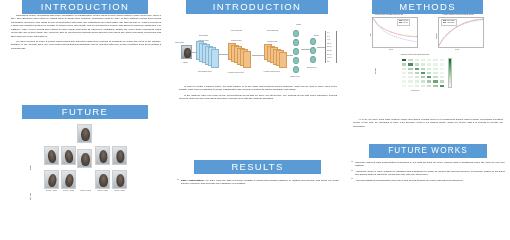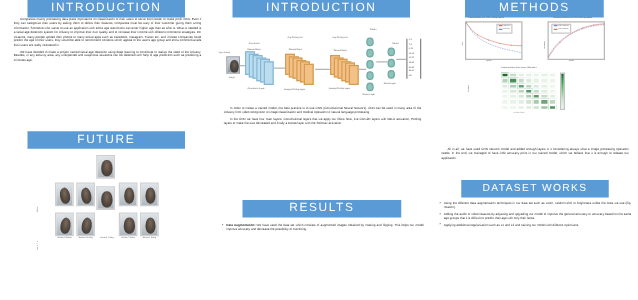--- a/index.html
+++ b/index.html
@@ -382,21 +382,21 @@
       <div class="cbar" style="left:103px;top:4px;width:3.5px;height:30px;"></div>
       <div class="cm-tk" style="left:30px;top:20px;transform:rotate(-90deg);transform-origin:left top;">True label</div>
       <div class="cm-tk" style="left:66px;top:36px;">Predicted label</div>
     </div>
 
 
     <div class="body-text" style="position:absolute;left:8px;top:118px;width:150px;">
       <p>All in all, we have used CNN network model and added enough layers in it considering always what a image processing operation needs. In the end, we managed to have 0.80 accuracy point in our trained model, which we believe that it is enough to release our application.</p>
     </div>
 
-    <div class="hdr small" style="position:absolute;left:24px;top:144px;width:118px;">DATASET WORKS</div>
+    <div class="hdr small" style="position:absolute;left:24px;top:144px;width:118px;">FUTURE WORKS</div>
 
     <ul class="bul" style="position:absolute;left:6px;top:161px;width:154px;">
       <li>Using the different data augmentation techniques in our data set such as zoom, random shift or brightness unlike the ones we use (flip, rotation).</li>
       <li>Adding the audio or video features by adjusting and upgrading our model to improve the general accuracy or accuracy based on the same age groups that it is difficult to predict their age with only their faces.</li>
       <li>Applying additional regularization such as L1 and L2 and training our model with different optimizers.</li>
     </ul>
   </div>
 </div>
 
 </body></html>

